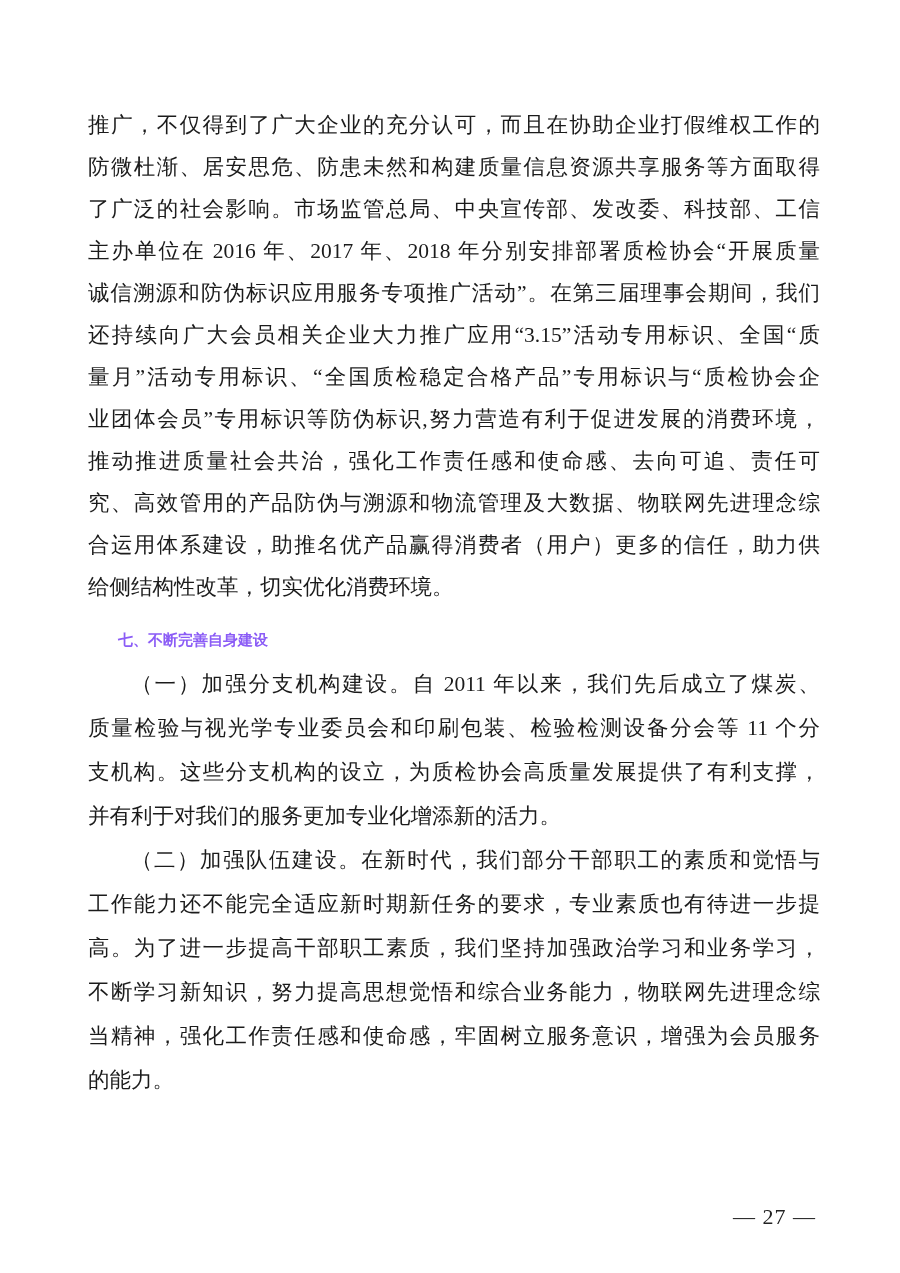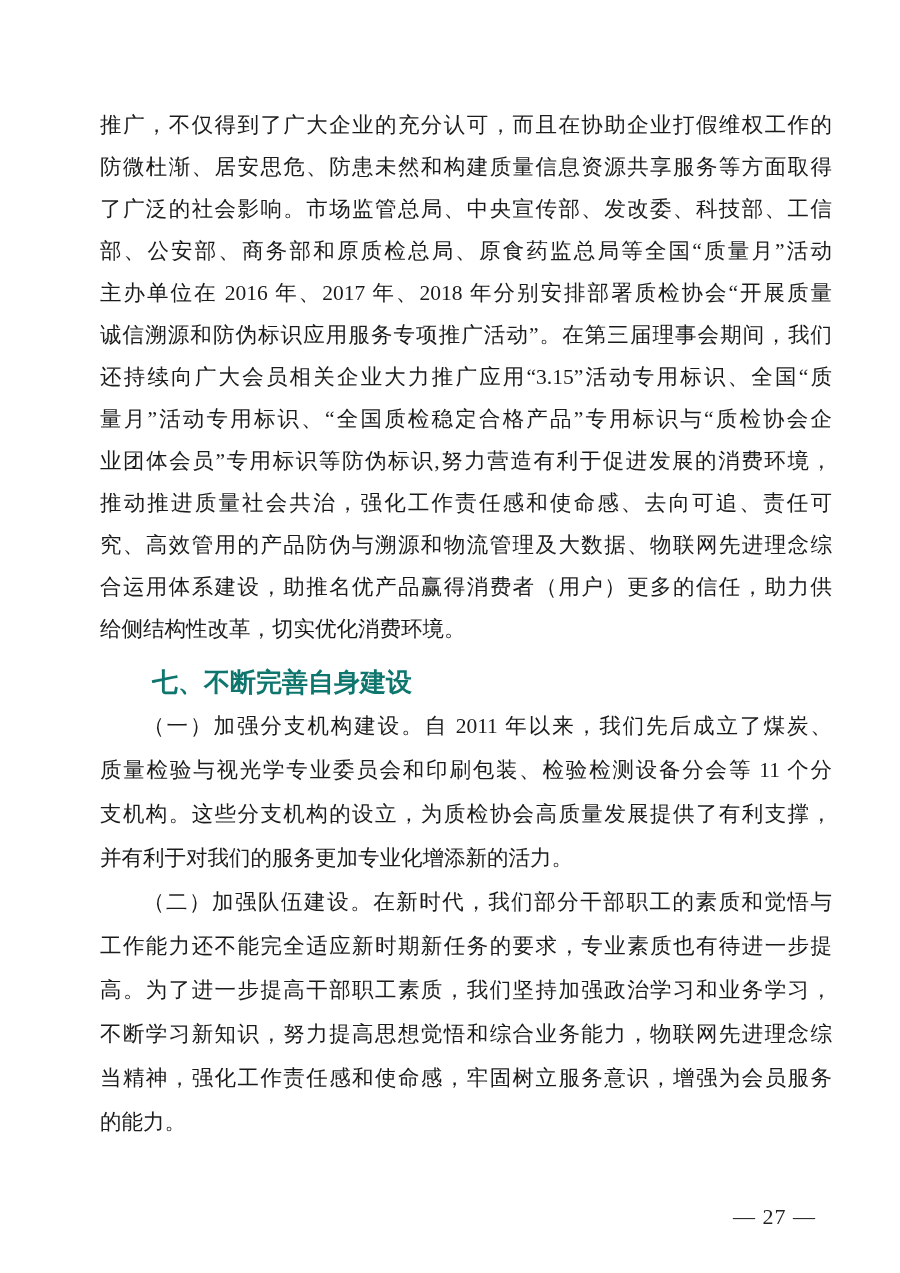--- a/index.html
+++ b/index.html
@@ -7,47 +7,47 @@
     position: relative;
     width: 900px;
     height: 1273px;
     background: #ffffff;
     color: #1b1b1b;
     overflow: hidden;
     font-family: "Liberation Serif", "DejaVu Serif", serif;
   }
   .content {
     position: absolute;
-    left: 100px;
+    left: 88px;
     top: 104px;
     width: 732px;
   }
   .para { margin: 0; }
   .line {
     font-size: 21.5px;
     height: 44px;
     line-height: 44px;
     text-align: justify;
     text-align-last: justify;
     overflow: hidden;
     white-space: normal;
   }
   .p-tight .line { height: 42px; line-height: 42px; }
   .line.last { text-align: right; text-align-last: left; }
   .line.indent { text-indent: 2em; }
   .lead { font-weight: 400; }
   .heading {
     font-family: "Liberation Sans", "DejaVu Sans", sans-serif;
     font-weight: 700;
-    font-size: 26px;
+    font-size: 15px;
     line-height: 44px;
     height: 44px;
     margin-top: 10px;
     text-indent: 2em;
-    color: #0f766e;
+    color: #8b5cf6;
   }
   .page-number {
     position: absolute;
     top: 1202px;
     right: 84px;
     font-size: 22px;
     line-height: 30px;
     color: #222222;
     font-family: "Liberation Serif", "DejaVu Serif", serif;
     letter-spacing: 1px;
@@ -55,21 +55,20 @@
 </style>
 </head>
 <body>
 
 <div class="page">
   <div class="content" id="content">
       <div class="para p-tight">
         <div class="line">推广，不仅得到了广大企业的充分认可，而且在协助企业打假维权工作的</div>
         <div class="line">防微杜渐、居安思危、防患未然和构建质量信息资源共享服务等方面取得</div>
         <div class="line">了广泛的社会影响。市场监管总局、中央宣传部、发改委、科技部、工信</div>
-        <div class="line">部、公安部、商务部和原质检总局、原食药监总局等全国“质量月”活动</div>
         <div class="line">主办单位在 2016 年、2017 年、2018 年分别安排部署质检协会“开展质量</div>
         <div class="line">诚信溯源和防伪标识应用服务专项推广活动”。在第三届理事会期间，我们</div>
         <div class="line">还持续向广大会员相关企业大力推广应用“3.15”活动专用标识、全国“质</div>
         <div class="line">量月”活动专用标识、“全国质检稳定合格产品”专用标识与“质检协会企</div>
         <div class="line">业团体会员”专用标识等防伪标识,努力营造有利于促进发展的消费环境，</div>
         <div class="line">推动推进质量社会共治，强化工作责任感和使命感、去向可追、责任可</div>
         <div class="line">究、高效管用的产品防伪与溯源和物流管理及大数据、物联网先进理念综</div>
         <div class="line">合运用体系建设，助推名优产品赢得消费者（用户）更多的信任，助力供</div>
         <div class="line last">给侧结构性改革，切实优化消费环境。</div>
       </div>

